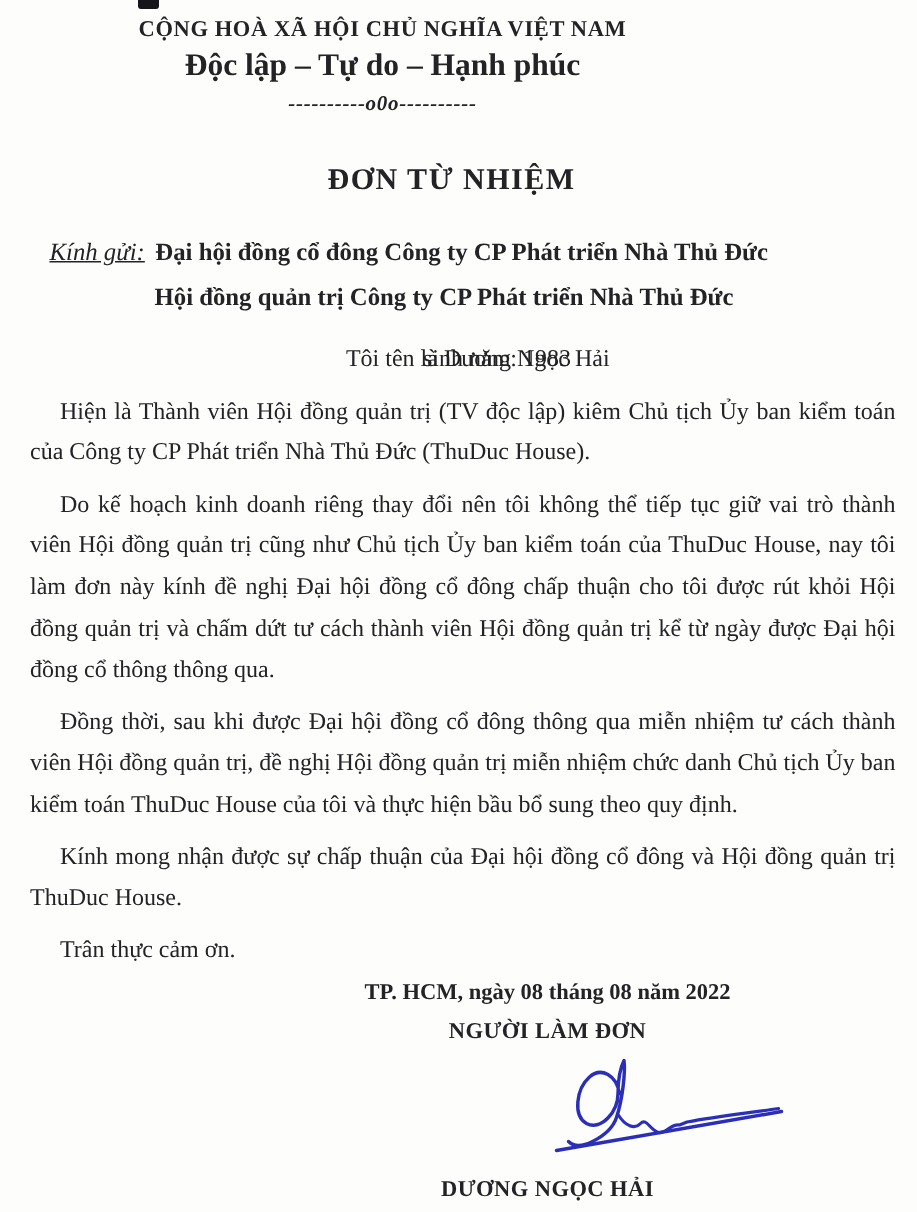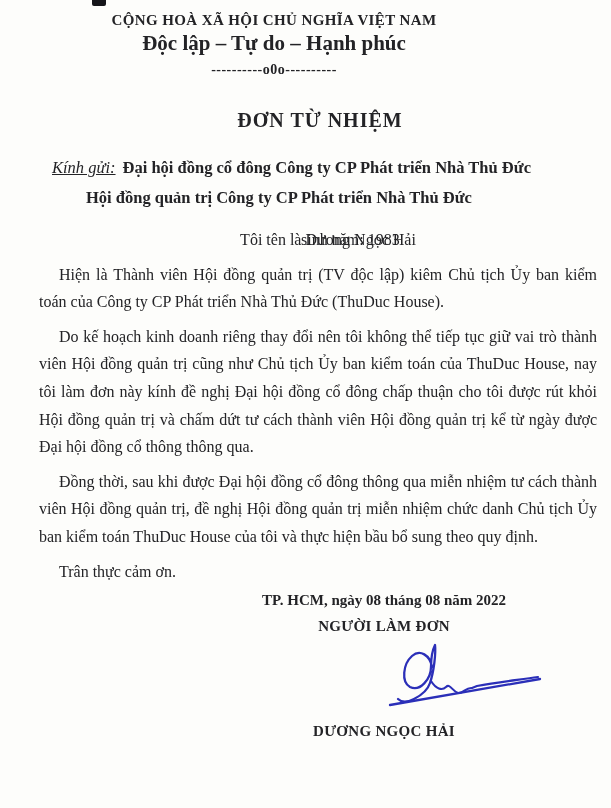--- a/index.html
+++ b/index.html
@@ -10,21 +10,21 @@
     color: #232326;
     font-family: "Liberation Serif", "DejaVu Serif", serif;
     position: relative;
     overflow: hidden;
   }
   .page {
     position: relative;
     box-sizing: border-box;
     width: 611px;
     height: 664px;
-    padding: 8px 14px 0 39px;
+    padding: 8px 14px 0 20px;
   }
   .scan-mark {
     position: absolute;
     left: 92px;
     top: 0;
     width: 14px;
     height: 6px;
     background: #15151a;
     border-radius: 0 0 2px 2px;
   }
@@ -41,20 +41,21 @@
   .header-l2 {
     font-size: 21px;
     font-weight: bold;
     margin-top: 2px;
   }
   .header-sep {
     font-size: 14px;
     font-weight: bold;
     margin-top: 6px;
     letter-spacing: 0.5px;
+    font-style: italic;
   }
   .doc-title {
     width: 562px;
     text-align: center;
     font-size: 20px;
     font-weight: bold;
     letter-spacing: 1px;
     margin-top: 31px;
   }
   .recipients {
@@ -64,21 +65,21 @@
   }
   .recip-line1 { margin-left: 13px; }
   .recip-label {
     font-style: italic;
     text-decoration: underline;
     margin-right: 7px;
     font-weight: normal;
   }
   .recip-bold { font-weight: bold; }
   .recip-line2 {
-    margin-left: 47px;
+    margin-left: 83px;
     font-weight: bold;
   }
   .body-text { margin-top: 13px; }
   .body-text p {
     font-size: 16px;
     line-height: 27.6px;
     text-align: justify;
     text-indent: 20px;
     margin: 0 0 7px 0;
   }
@@ -146,20 +147,21 @@
   </div>
 
   <div class="body-text">
     <p class="name-line">
       <span>Tôi tên là Dương Ngọc Hải</span>
       <span class="birth-span">sinh năm: 1983</span>
     </p>
     <p>Hiện là Thành viên Hội đồng quản trị (TV độc lập) kiêm Chủ tịch Ủy ban kiểm toán của Công ty CP Phát triển Nhà Thủ Đức (ThuDuc House).</p>
     <p>Do kế hoạch kinh doanh riêng thay đổi nên tôi không thể tiếp tục giữ vai trò thành viên Hội đồng quản trị cũng như Chủ tịch Ủy ban kiểm toán của ThuDuc House, nay tôi làm đơn này kính đề nghị Đại hội đồng cổ đông chấp thuận cho tôi được rút khỏi Hội đồng quản trị và chấm dứt tư cách thành viên Hội đồng quản trị kể từ ngày được Đại hội đồng cổ thông thông qua.</p>
     <p>Đồng thời, sau khi được Đại hội đồng cổ đông thông qua miễn nhiệm tư cách thành viên Hội đồng quản trị, đề nghị Hội đồng quản trị miễn nhiệm chức danh Chủ tịch Ủy ban kiểm toán ThuDuc House của tôi và thực hiện bầu bổ sung theo quy định.</p>
+    <p>Kính mong nhận được sự chấp thuận của Đại hội đồng cổ đông và Hội đồng quản trị ThuDuc House.</p>
     <p>Trân thực cảm ơn.</p>
   </div>
 
   <div class="closing">
     <div class="date-line">TP. HCM, ngày 08 tháng 08 năm 2022</div>
     <div class="role-line">NGƯỜI LÀM ĐƠN</div>
     <div class="sig-wrap">
       <svg width="160" height="72" viewBox="0 0 160 72">
         <path d="M 46 26 C 44 14 34 8 26 15 C 17 23 15 41 24 46 C 34 51 45 38 45 26 C 45 16 47 8 49 4 C 50 12 48 30 44 42 C 42 48 36 54 28 58 C 22 61 16 62 12 58" fill="none" stroke="#2b2fb8" stroke-width="2.3" stroke-linecap="round" stroke-linejoin="round"></path>
         <path d="M 45 40 C 50 48 56 50 60 46 C 64 42 66 50 72 52 C 77 53 80 46 86 47 L 91 45 C 112 41 132 39 152 36" fill="none" stroke="#2b2fb8" stroke-width="2.1" stroke-linecap="round" stroke-linejoin="round"></path>

